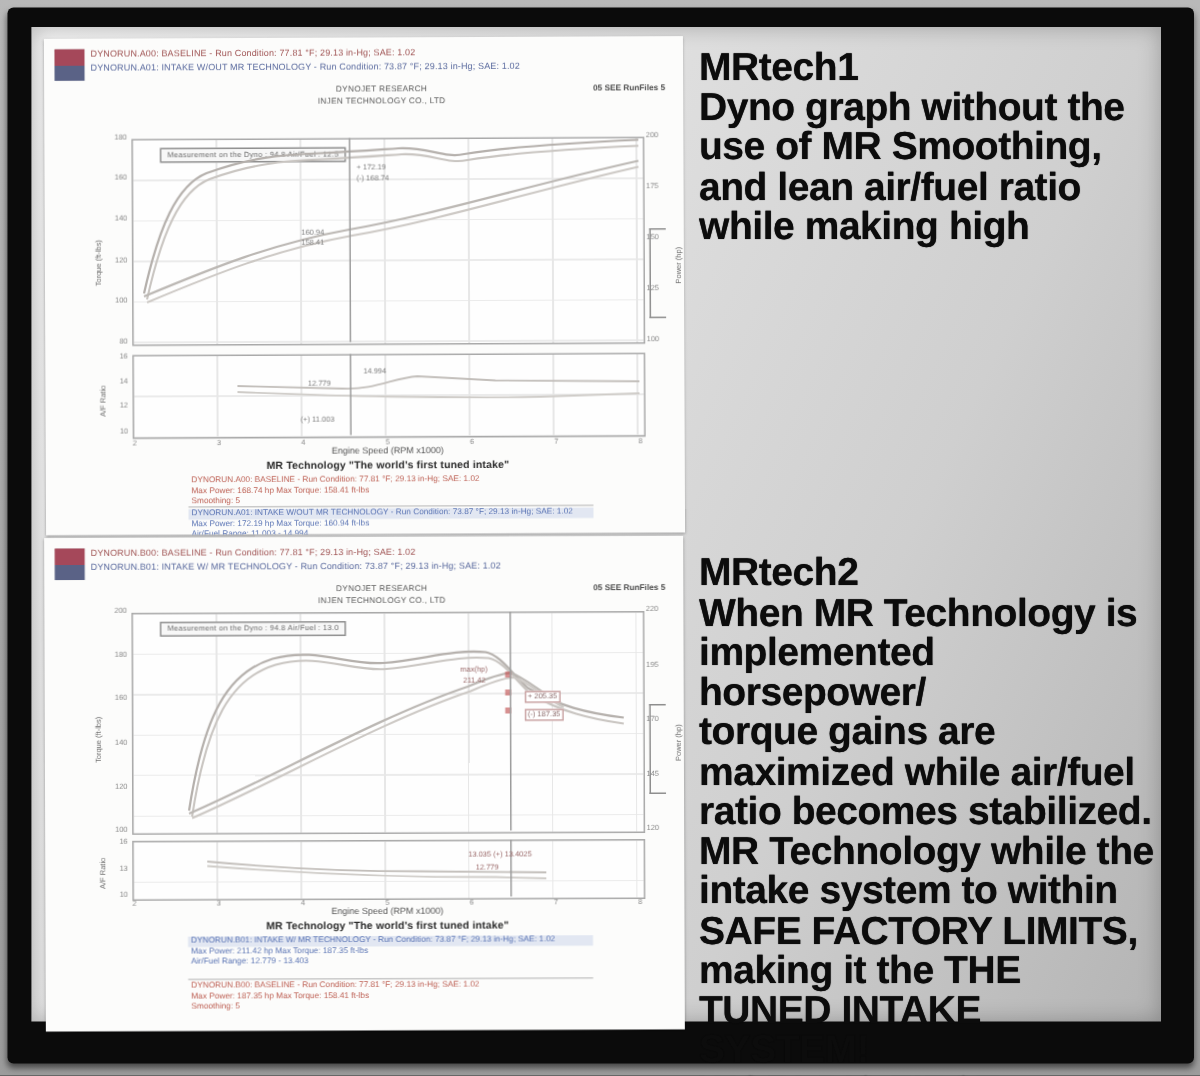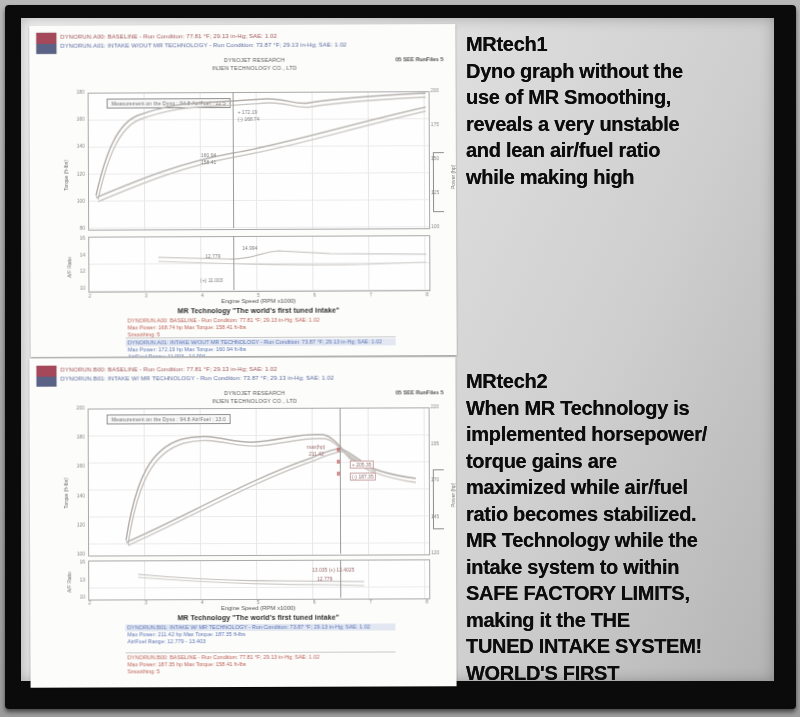--- a/index.html
+++ b/index.html
@@ -76,21 +76,21 @@
   .fb-blue{color:#5a74b4;}
   .c0 .fb1{top:292px;}
   .c0 .fb2{top:312px;border-top:1px solid #c9c9c9;padding-top:1px;}
   .c1 .fb1{top:266px;}
   .c1 .fb2{top:294px;border-top:1px solid #c9c9c9;padding-top:1px;}
   .dlabel{position:absolute;font-size:5px;color:#7d7d7d;white-space:nowrap;}
   .c1 .dlabel{color:#9b6a6a;}
   .dlabel.boxed{border:1px solid #c9a3a3;background:#fff;padding:0 1px;color:#8a6a6a;}
   
   .rp{position:absolute;left:466px;width:306px;color:#0c0c0c;
-      font-weight:bold;font-size:20px;line-height:26.5px;letter-spacing:-.3px;
+      font-weight:bold;font-size:26px;line-height:26.5px;letter-spacing:-.3px;
       text-shadow:0 0 .6px rgba(10,10,10,.9);filter:blur(.25px);}
   .rp1{top:31px;}
   .rp2{top:368px;}
 </style>
 </head>
 <body>
 
 <div class="canvas">
   <div class="frame"></div>
   <div class="silver"></div>
@@ -285,21 +285,20 @@
           <div>Smoothing: 5</div>
         </div>
     </div>
   </div>
 
   <div class="rp rp1">
     <div>MRtech1</div>
     <div>
         <div>Dyno graph without the</div>
         <div>use of MR Smoothing,</div>
-        <div>reveals a very unstable</div>
         <div>and lean air/fuel ratio</div>
         <div>while making high</div>
       </div>
   </div>
   <div class="rp rp2">
     <div>MRtech2</div>
     <div>
         <div>When MR Technology is</div>
         <div>implemented horsepower/</div>
         <div>torque gains are</div>

